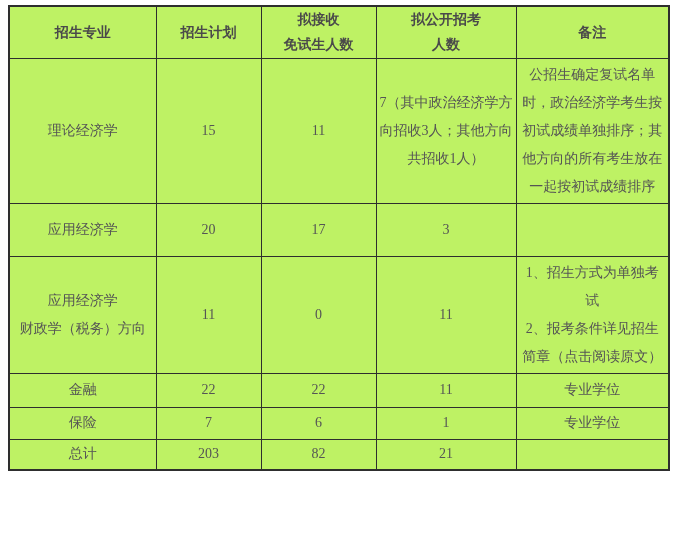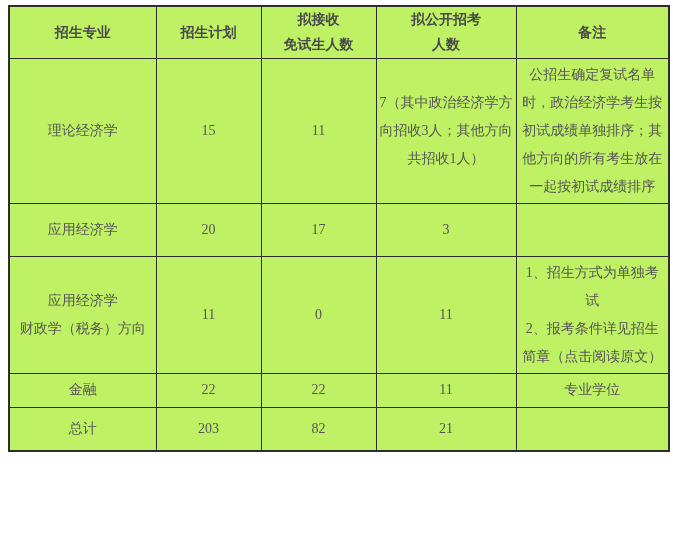--- a/index.html
+++ b/index.html
@@ -43,21 +43,21 @@
   col.c-remark { width: 153px; }
   
   tr.r-header { height: 52px; }
   tr.r-0 { height: 145px; }
   tr.r-1 { height: 53px; }
   tr.r-2 { height: 117px; }
   tr.r-3 { height: 29px; }
   tr.r-4 { height: 34px; }
   tr.r-5 { height: 30px; }
   tr.r-6 { height: 32px; }
-  tr.r-7 { height: 44px; }
+  tr.r-7 { height: 31px; }
   td.align-left { text-align: left; }
 </style>
 </head>
 <body>
 
 <table class="admissions">
   <colgroup>
     <col class="c-major">
     <col class="c-plan">
     <col class="c-exempt">
@@ -107,20 +107,27 @@
 2、报考条件详见招生
 简章（点击阅读原文）</td>
     </tr>
     <tr class="r-4">
       <td>金融</td>
       <td>22</td>
       <td>22</td>
       <td>11</td>
       <td>专业学位</td>
     </tr>
+    <tr class="r-6">
+      <td>保险</td>
+      <td>7</td>
+      <td>6</td>
+      <td>1</td>
+      <td>专业学位</td>
+    </tr>
     <tr class="r-7">
       <td>总计</td>
       <td>203</td>
       <td>82</td>
       <td>21</td>
       <td></td>
     </tr>
   </tbody>
 </table>
 

